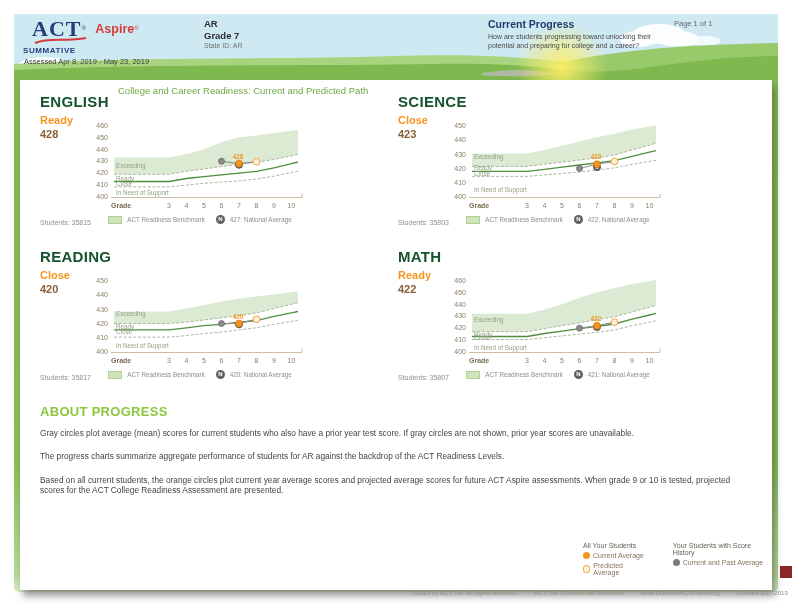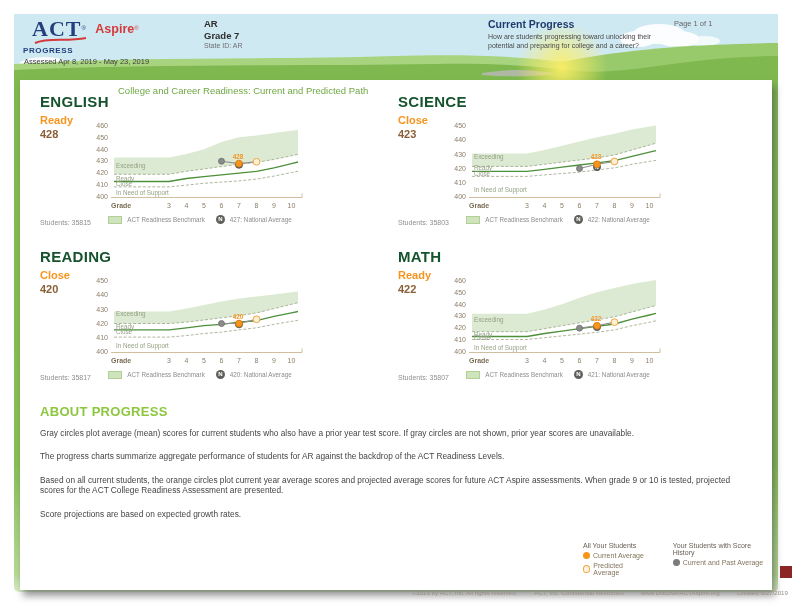--- a/index.html
+++ b/index.html
@@ -89,21 +89,21 @@
       <circle cx="548" cy="54" r="46" fill="url(#sunGrad)"></circle>
     </svg>
 
     <div class="logo">
       <span class="act">ACT</span><sup class="reg-navy">®</sup>
       <span class="aspire">Aspire</span><sup class="reg-red">®</sup>
       <svg class="swoosh" width="54" height="8" viewBox="0 0 54 8">
         <path d="M1,7 C14,1 32,6 52,2" stroke="#d43a3a" stroke-width="2" fill="none"></path>
       </svg>
     </div>
-    <div class="summative">PROGRESS</div>
+    <div class="summative">SUMMATIVE</div>
     <div class="assessed">Assessed Apr 8, 2019 - May 23, 2019</div>
 
     <div class="org-block">
       <div class="org-name">AR</div>
       <div class="org-grade">Grade 7</div>
       <div class="org-id">State ID: AR</div>
     </div>
 
     <div class="cp-block">
       <div class="cp-title">Current Progress</div>
@@ -303,21 +303,20 @@
           <span class="nbadge">N</span>
           <span>421: National Average</span>
         </div>
       </div>
 
       <div class="about">
         <h2>ABOUT PROGRESS</h2>
         <p>Gray circles plot average (mean) scores for current students who also have a prior year test score. If gray circles are not shown, prior year scores are unavailable.</p>
         <p>The progress charts summarize aggregate performance of students for AR against the backdrop of the ACT Readiness Levels.</p>
         <p>Based on all current students, the orange circles plot current year average scores and projected average scores for future ACT Aspire assessments. When grade 9 or 10 is tested, projected scores for the ACT College Readiness Assessment are presented.</p>
-        <p>Score projections are based on expected growth rates.</p>
       </div>
 
       <div class="legend-panel">
         <div>
           <div class="col-title">All Your Students</div>
           <div class="item">
             <span class="dot dot-current"></span>
             <span>Current Average</span>
           </div>
           <div class="item">

